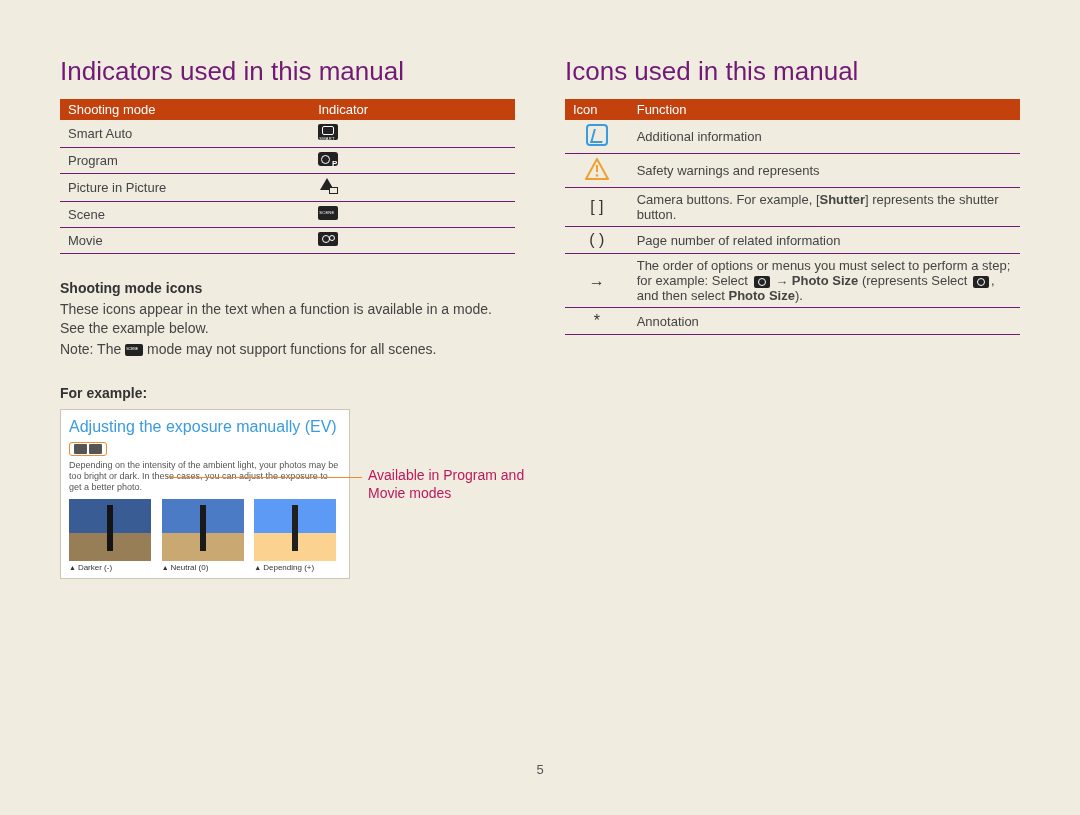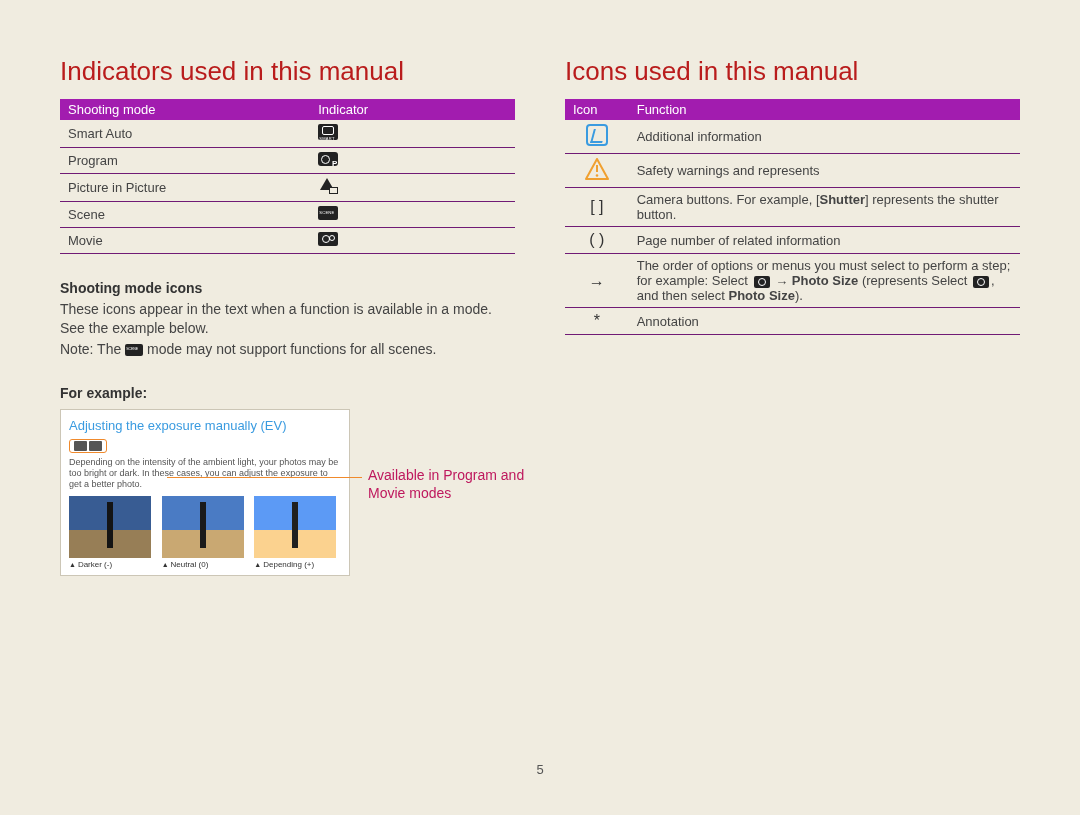--- a/index.html
+++ b/index.html
@@ -15,30 +15,30 @@
     display: flex;
     padding: 56px 60px 40px 60px;
     gap: 50px;
   }
   .col {
     flex: 1;
   }
   h1.section-title {
     font-size: 26px;
     font-weight: 400;
-    color: #b91c1c;
+    color: #701a75;
     margin-bottom: 12px;
   }
   table.info {
     width: 100%;
     border-collapse: collapse;
     font-size: 13px;
   }
   table.info thead th {
-    background: #a21caf;
+    background: #c2410c;
     color: #fff;
     font-weight: 400;
     text-align: left;
     padding: 3px 8px;
     font-size: 13px;
   }
   table.info td {
     padding: 4px 8px;
     border-bottom: 1px solid #701a75;
     vertical-align: middle;
@@ -89,21 +89,21 @@
   .example-box {
     margin-top: 8px;
     border: 1px solid #ccc6b6;
     background: #fff;
     width: 290px;
     padding: 8px 8px 6px 8px;
     position: relative;
   }
   .example-title {
     color: #3a9be0;
-    font-size: 13px;
+    font-size: 16px;
     font-weight: 500;
   }
   .mode-chip-row {
     margin: 4px 0 2px 0;
   }
   .mode-chip {
     display: inline-block;
     border: 1.5px solid #f08a2c;
     border-radius: 3px;
     padding: 1px 3px;

